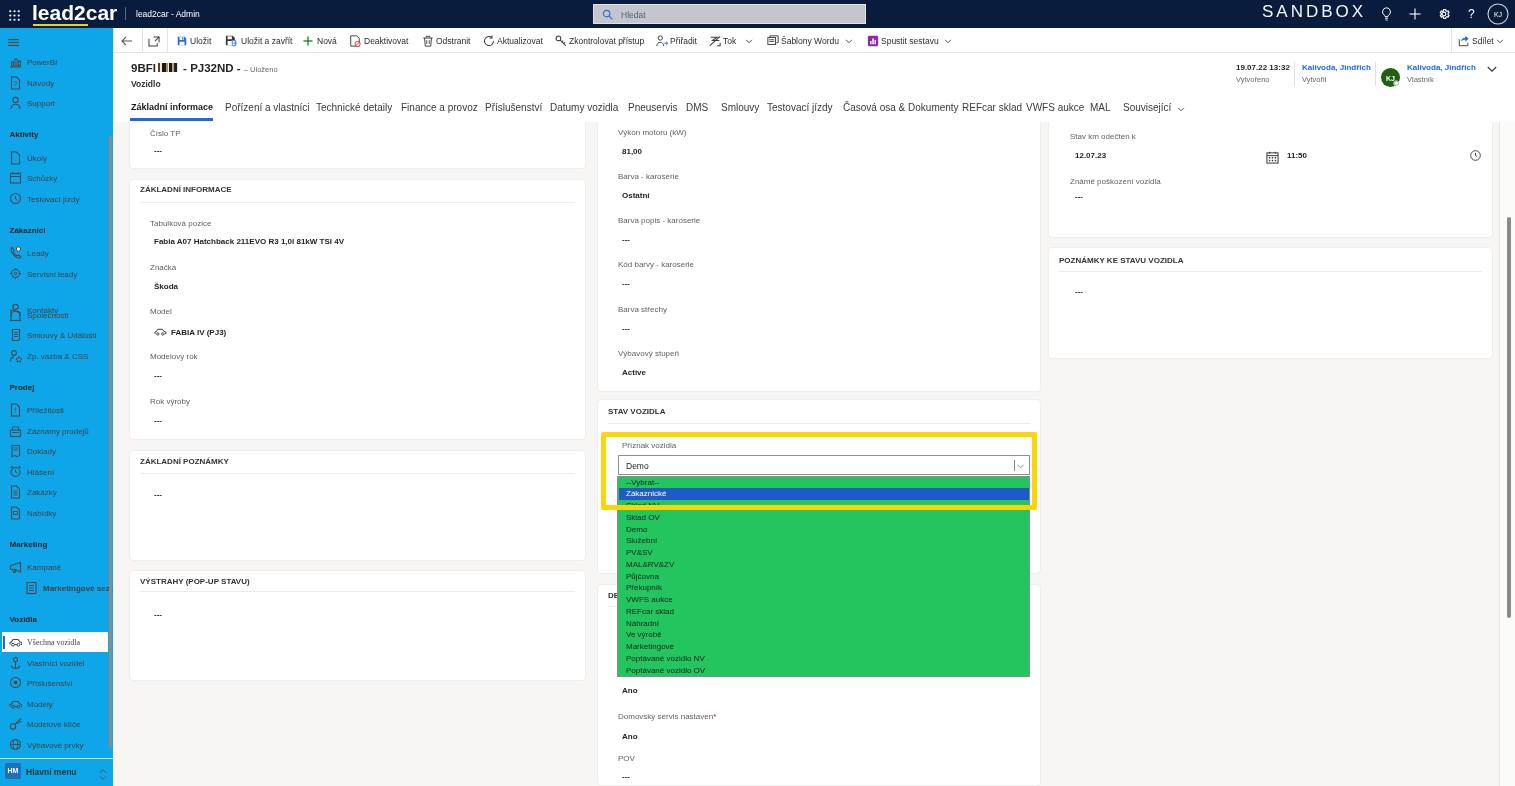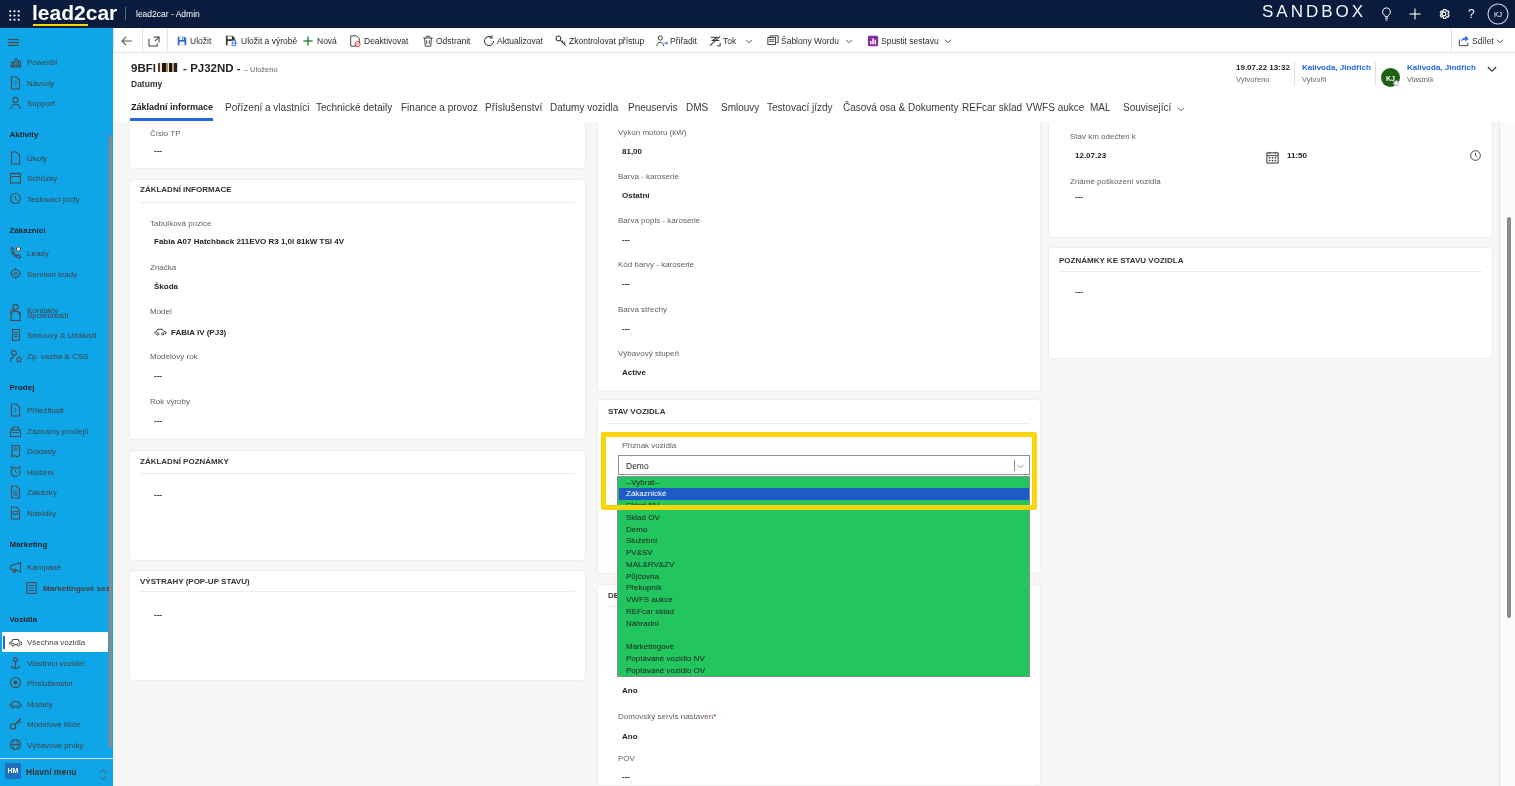--- a/index.html
+++ b/index.html
@@ -61,20 +61,27 @@
           <circle cx="11.5" cy="6.5" r="1.3"></circle>
           <circle cx="1.5" cy="11.5" r="1.3"></circle>
           <circle cx="6.5" cy="11.5" r="1.3"></circle>
           <circle cx="11.5" cy="11.5" r="1.3"></circle>
         </g>
       </svg>
 <div class="logo">lead2car</div>
       <div class="logo-underline"></div>
       <div class="logo-sep"></div>
       <div class="appname">lead2car - Admin</div>
+<div id="searchbox">
+        <svg class="abs" style="left:8px;top:4px" width="12" height="12" viewBox="0 0 13 13">
+          <circle cx="5" cy="5" r="3.5" fill="none" stroke="#2b6bd8" stroke-width="1.3"></circle>
+          <line x1="7.7" y1="7.7" x2="11.3" y2="11.3" stroke="#2b6bd8" stroke-width="1.3"></line>
+        </svg>
+        <div class="stext">Hledat</div>
+      </div>
 <div id="sandbox">SANDBOX</div>
 <svg class="topicon" style="left:1381px;top:7px" width="11" height="15" viewBox="0 0 11 15">
         <path d="M5.5 .8a4 4 0 0 0-2.2 7.3c.5.3.8.9.8 1.5h2.8c0-.6.3-1.2.8-1.5A4 4 0 0 0 5.5 .8z" fill="none" stroke="#fff" stroke-width="1"></path>
         <line x1="4" y1="11.2" x2="7" y2="11.2" stroke="#fff" stroke-width="1"></line>
         <line x1="4.5" y1="13" x2="6.5" y2="13" stroke="#fff" stroke-width="1"></line>
       </svg>
 <svg class="topicon" style="left:1409px;top:8px" width="12" height="12" viewBox="0 0 12 12">
         <line x1="6" y1="0.5" x2="6" y2="11.5" stroke="#fff" stroke-width="1.1"></line>
         <line x1="0.5" y1="6" x2="11.5" y2="6" stroke="#fff" stroke-width="1.1"></line>
       </svg>
@@ -106,21 +113,21 @@
       </svg>
 <div class="cmdtxt" style="left:77px">Uložit</div>
 <svg class="abs" style="left:112px;top:7px" width="12" height="12" viewBox="0 0 14 14">
         <path d="M1 1h8L11.5 3.5V12H1z" fill="#3b3a39"></path>
         <rect x="3" y="1.5" width="5" height="3.4" fill="#fff"></rect>
         <rect x="3" y="7" width="6" height="5" fill="#fff"></rect>
         <path d="M8 6h5v7H8z" fill="#fff"></path>
         <path d="M8.5 6.5h4v6h-4z" fill="none" stroke="#2b6bd8" stroke-width="1"></path>
         <path d="M9.5 9.5h3.5M11.5 8l1.7 1.5-1.7 1.5" fill="none" stroke="#2b6bd8" stroke-width="1"></path>
       </svg>
-<div class="cmdtxt" style="left:128px">Uložit a výrobě</div>
+<div class="cmdtxt" style="left:128px">Uložit a zavřít</div>
 <svg class="abs" style="left:190px;top:8px" width="10" height="10" viewBox="0 0 12 12">
         <line x1="6" y1="0.5" x2="6" y2="11.5" stroke="#107c10" stroke-width="1.5"></line>
         <line x1="0.5" y1="6" x2="11.5" y2="6" stroke="#107c10" stroke-width="1.5"></line>
       </svg>
 <div class="cmdtxt" style="left:204px">Nová</div>
 <svg class="abs" style="left:236px;top:7px" width="12" height="12" viewBox="0 0 14 14">
         <path d="M2 1h7l3 3v9H2z" fill="none" stroke="#3b3a39" stroke-width="1.1"></path>
         <circle cx="10" cy="10.5" r="3" fill="#fff" stroke="#d13438" stroke-width="1.1"></circle>
         <line x1="8" y1="12.3" x2="12" y2="8.6" stroke="#d13438" stroke-width="1.1"></line>
       </svg>
@@ -345,21 +352,21 @@
 <div class="navitem" style="top:549.5px;left:18px;width:106px;font-weight:bold;">
         <svg class="abs" style="left:6.5px;top:3px" width="13" height="14" viewBox="0 0 13 14">
           <rect x="2" y="1.5" width="9" height="11" fill="none" stroke="#4a4a4a" stroke-width="1.1"></rect>
           <line x1="4" y1="4.5" x2="9" y2="4.5" stroke="#4a4a4a" stroke-width="0.9"></line>
           <line x1="4" y1="7" x2="9" y2="7" stroke="#4a4a4a" stroke-width="0.9"></line>
           <line x1="4" y1="9.5" x2="9" y2="9.5" stroke="#4a4a4a" stroke-width="0.9"></line>
         </svg>
         <div class="nlabel" style="">Marketingové sez...</div>
       </div>
 <div class="navhead" style="top:586.5px">Vozidla</div>
-<div class="navitem" style="top:604px;left:2px;width:106px;background:#fff;">
+<div class="navitem" style="top:604px;left:2px;width:106px;background:#fff;font-family:Liberation Serif, serif;">
         <div class="abs" style="left:0.5px;top:3.5px;width:2px;height:13px;background:#2266e3"></div>
         <svg class="abs" style="left:6.5px;top:3px" width="13" height="14" viewBox="0 0 13 14">
           <path d="M1 9.5V7.5l1.5-.5L4 4.5h5l2 2.5 2 .5v2h-1.3" fill="none" stroke="#4a4a4a" stroke-width="1.1"></path>
           <circle cx="4" cy="9.7" r="1.4" fill="none" stroke="#4a4a4a" stroke-width="1"></circle>
           <circle cx="9.5" cy="9.7" r="1.4" fill="none" stroke="#4a4a4a" stroke-width="1"></circle>
           <line x1="5.4" y1="9.7" x2="8.1" y2="9.7" stroke="#4a4a4a" stroke-width="1"></line>
         </svg>
         <div class="nlabel" style="color:#444;">Všechna vozidla</div>
       </div>
 <div class="navitem" style="top:624.5px;left:2px;width:106px;">
@@ -406,21 +413,21 @@
 <div class="abs" style="left:5px;top:4.5px;width:16px;height:16px;background:#2070b8;border-radius:2px;color:#fff;font-size:7px;font-weight:bold;text-align:center;line-height:16px">HM</div>
 <div class="abs" style="left:26px;top:8px;font-size:8.5px;font-weight:bold;color:#333">Hlavní menu</div>
 <svg class="abs" style="left:99px;top:9px" width="8" height="13" viewBox="0 0 9 14">
           <path d="M1 5l3.5-3.5L8 5" fill="none" stroke="#555" stroke-width="1.1"></path>
           <path d="M1 9l3.5 3.5L8 9" fill="none" stroke="#555" stroke-width="1.1"></path>
         </svg>
 </div>
 </div>
 <div id="header">
 <div id="title">9BFI<span style="display:inline-block;width:20px;height:9px;margin:0 2px;background:linear-gradient(90deg,#57422c 0 12%,#efe6d4 12% 20%,#1d1812 20% 38%,#a88d5e 38% 50%,#f2ede2 50% 57%,#20160e 57% 72%,#b4a384 72% 82%,#2a2118 82% 94%,#cfe0ef 94%)"></span> - PJ32ND - <span class="saved">– Uloženo</span></div>
-<div id="subtitle">Datumy</div>
+<div id="subtitle">Vozidlo</div>
 <div class="metav" style="left:1123px">19.07.22 13:32</div>
       <div class="metal" style="left:1123px">Vytvořeno</div>
 <div class="metasep" style="left:1181px"></div>
 <div class="metab" style="left:1189px">Kalivoda, Jindřich</div>
       <div class="metal" style="left:1189px">Vytvořil</div>
 <div class="metasep" style="left:1262px"></div>
 <svg class="abs" style="left:1268px;top:15px" width="19" height="19" viewBox="0 0 19 19">
         <circle cx="9.5" cy="9.5" r="9.5" fill="#1e6112"></circle>
         <text x="9.5" y="12.5" font-size="7" fill="#fff" text-anchor="middle" font-weight="bold">KJ</text>
         <circle cx="15.3" cy="15.3" r="2.8" fill="#fff"></circle>
@@ -542,20 +549,21 @@
 <div class="opt" style="top:35.28px;width:410px;height:11.76px;line-height:11.76px">Sklad OV</div>
 <div class="opt" style="top:47.04px;width:410px;height:11.76px;line-height:11.76px">Demo</div>
 <div class="opt" style="top:58.8px;width:410px;height:11.76px;line-height:11.76px">Služební</div>
 <div class="opt" style="top:70.56px;width:410px;height:11.76px;line-height:11.76px">PV&amp;SV</div>
 <div class="opt" style="top:82.32px;width:410px;height:11.76px;line-height:11.76px">MAL&amp;RV&amp;ZV</div>
 <div class="opt" style="top:94.08px;width:410px;height:11.76px;line-height:11.76px">Půjčovna</div>
 <div class="opt" style="top:105.84px;width:410px;height:11.76px;line-height:11.76px">Překupník</div>
 <div class="opt" style="top:117.6px;width:410px;height:11.76px;line-height:11.76px">VWFS aukce</div>
 <div class="opt" style="top:129.36px;width:410px;height:11.76px;line-height:11.76px">REFcar sklad</div>
 <div class="opt" style="top:141.12px;width:410px;height:11.76px;line-height:11.76px">Náhradní</div>
+<div class="opt" style="top:152.88px;width:410px;height:11.76px;line-height:11.76px">Ve výrobě</div>
 <div class="opt" style="top:164.64px;width:410px;height:11.76px;line-height:11.76px">Marketingové</div>
 <div class="opt" style="top:176.4px;width:410px;height:11.76px;line-height:11.76px">Poptávané vozidlo NV</div>
 <div class="opt" style="top:188.16px;width:410px;height:11.76px;line-height:11.76px">Poptávané vozidlo OV</div>
 </div>
 <div id="selectbox" style="left:505px;top:332.5px;width:412px;height:20px">
         <div class="abs" style="left:7px;top:5px;font-size:8.5px;color:#1f1f1f">Demo</div>
         <div class="abs" style="right:14px;top:4px;width:1px;height:11px;background:#888"></div>
         <svg class="abs" style="right:4px;top:8px" width="9" height="5" viewBox="0 0 9 6">
           <path d="M1 1l3.5 3.5L8 1" fill="none" stroke="#777" stroke-width="1"></path>
         </svg>

